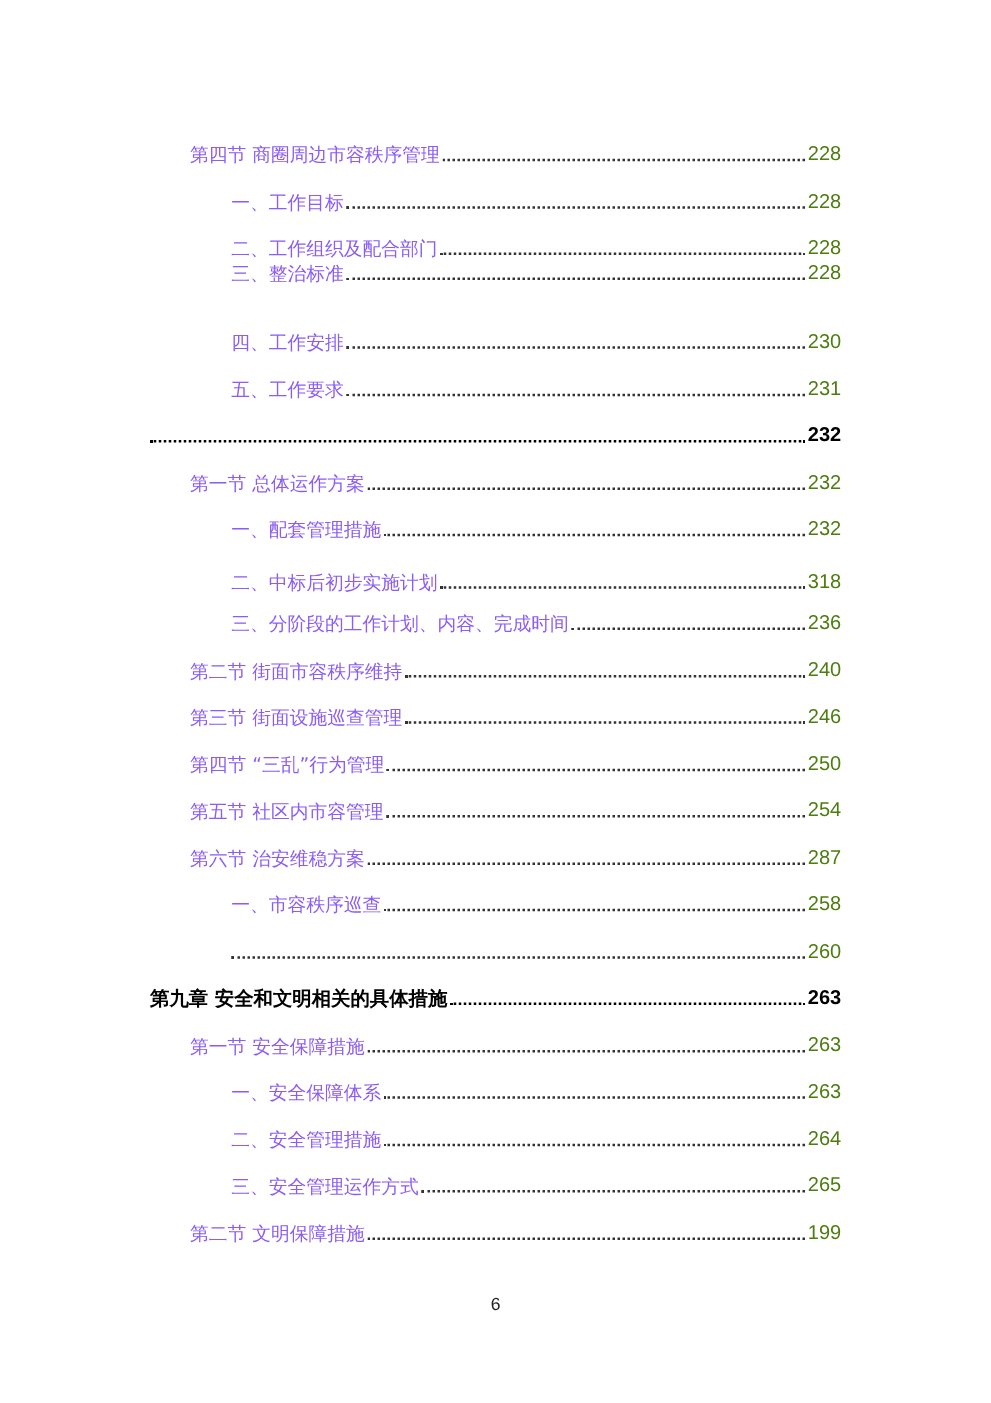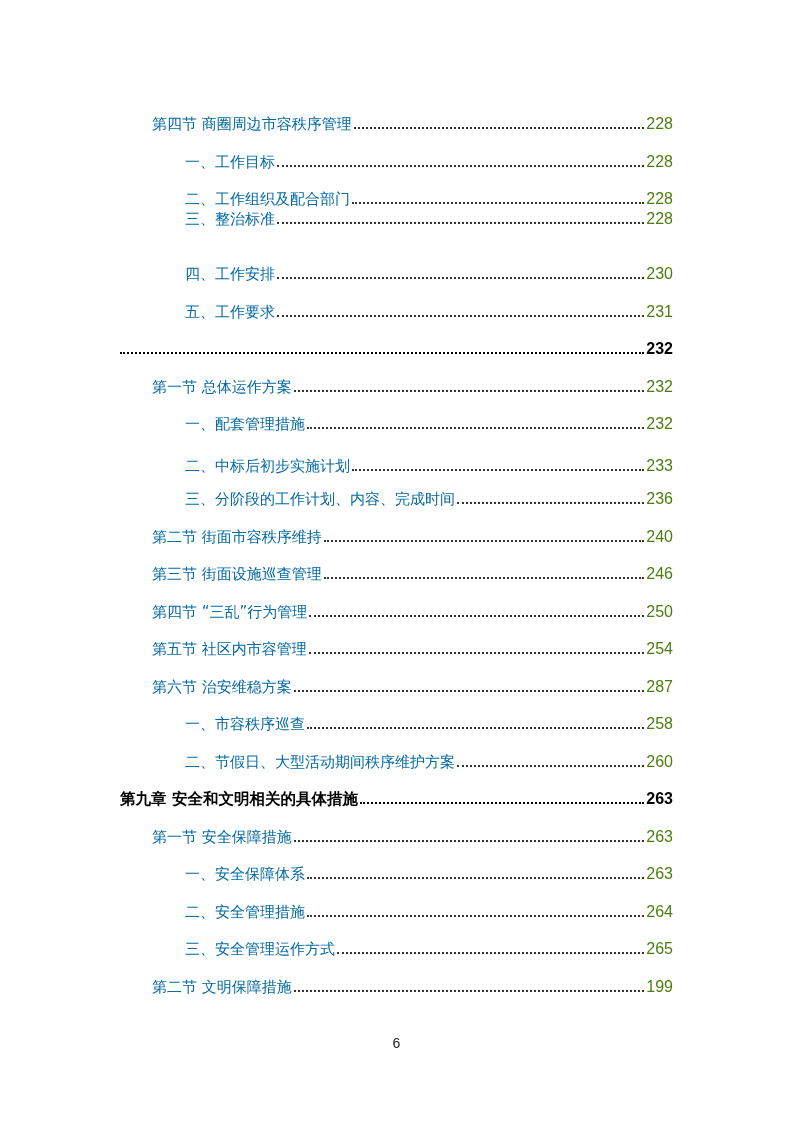--- a/index.html
+++ b/index.html
@@ -30,21 +30,21 @@
       line-height: 20px;
       right: 120px;
       white-space: nowrap;
     }
     .toc-row.level-1 { left: 120px; font-weight: bold; font-size: 15.5px; }
     .toc-row.level-2 { left: 152px; }
     .toc-row.level-3 { left: 185px; }
     .toc-title {
       flex: 0 0 auto;
       padding-right: 2px;
-      color: #0369a1;
+      color: #8b5cf6;
     }
     .toc-row.level-1 .toc-title { color: #000; }
     .toc-leader {
       flex: 1 1 auto;
       overflow: hidden;
       height: 20px;
       position: relative;
     }
     .toc-leader::after {
       content: "";
@@ -117,21 +117,21 @@
     <span class="toc-page">232</span>
   </div>
   <div class="toc-row level-3" style="top:300px">
     <span class="toc-title">一、配套管理措施</span>
     <span class="toc-leader"></span>
     <span class="toc-page">232</span>
   </div>
   <div class="toc-row level-3" style="top:342px">
     <span class="toc-title">二、中标后初步实施计划</span>
     <span class="toc-leader"></span>
-    <span class="toc-page">233</span>
+    <span class="toc-page">318</span>
   </div>
   <div class="toc-row level-3" style="top:375px">
     <span class="toc-title">三、分阶段的工作计划、内容、完成时间</span>
     <span class="toc-leader"></span>
     <span class="toc-page">236</span>
   </div>
   <div class="toc-row level-2" style="top:412.5px">
     <span class="toc-title">第二节  街面市容秩序维持</span>
     <span class="toc-leader"></span>
     <span class="toc-page">240</span>
@@ -155,21 +155,20 @@
     <span class="toc-title">第六节  治安维稳方案</span>
     <span class="toc-leader"></span>
     <span class="toc-page">287</span>
   </div>
   <div class="toc-row level-3" style="top:600px">
     <span class="toc-title">一、市容秩序巡查</span>
     <span class="toc-leader"></span>
     <span class="toc-page">258</span>
   </div>
   <div class="toc-row level-3" style="top:637.5px">
-    <span class="toc-title">二、节假日、大型活动期间秩序维护方案</span>
     <span class="toc-leader"></span>
     <span class="toc-page">260</span>
   </div>
   <div class="toc-row level-1" style="top:675px">
     <span class="toc-title">第九章  安全和文明相关的具体措施</span>
     <span class="toc-leader"></span>
     <span class="toc-page">263</span>
   </div>
   <div class="toc-row level-2" style="top:712.5px">
     <span class="toc-title">第一节  安全保障措施</span>

